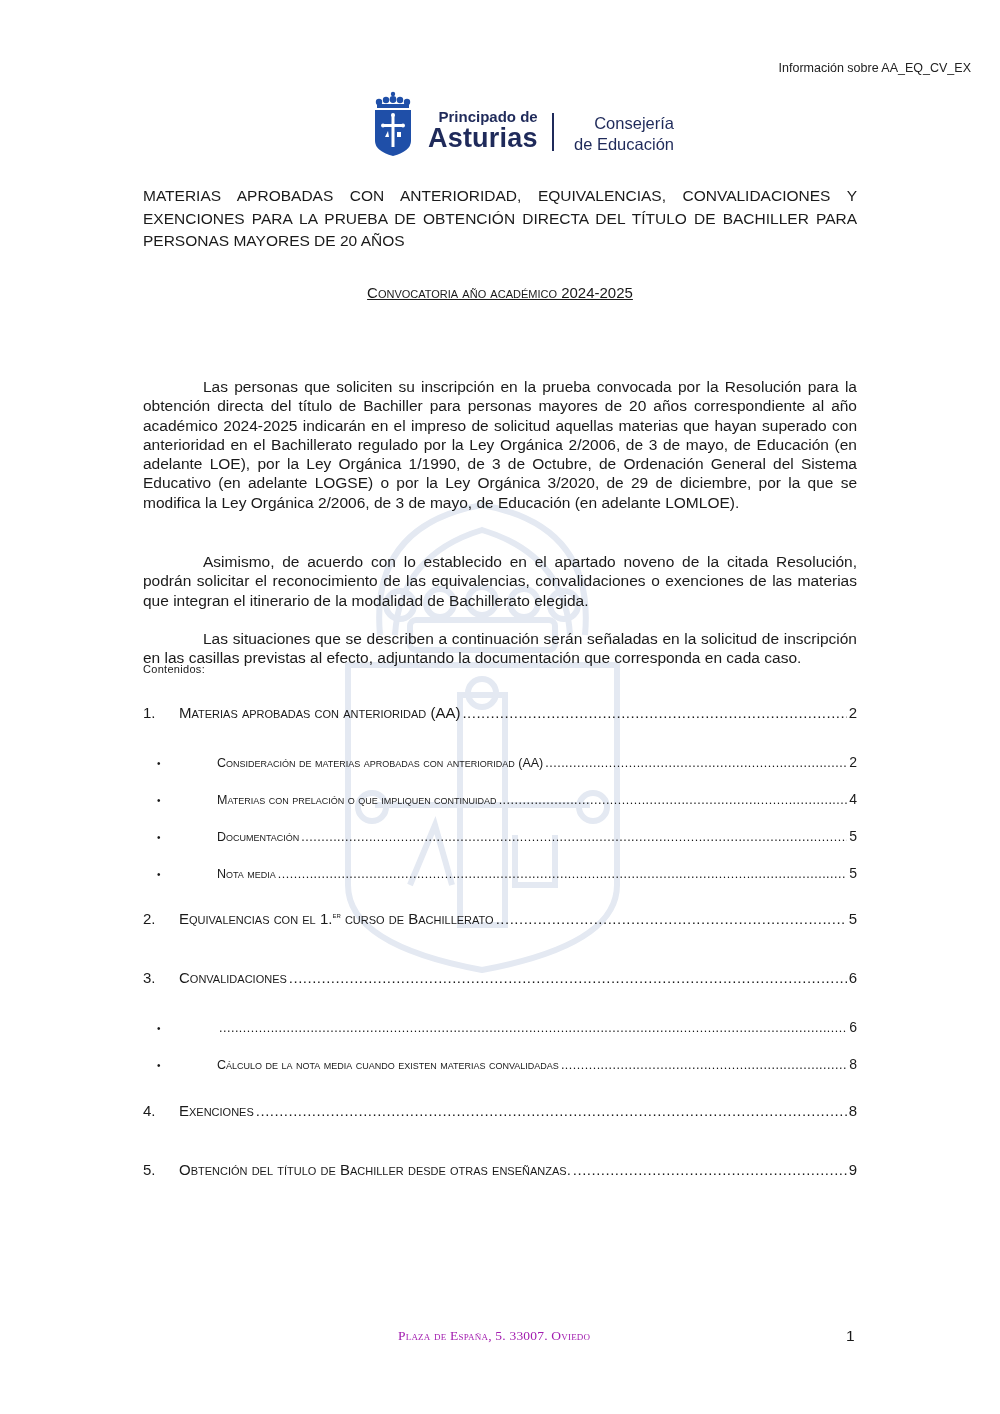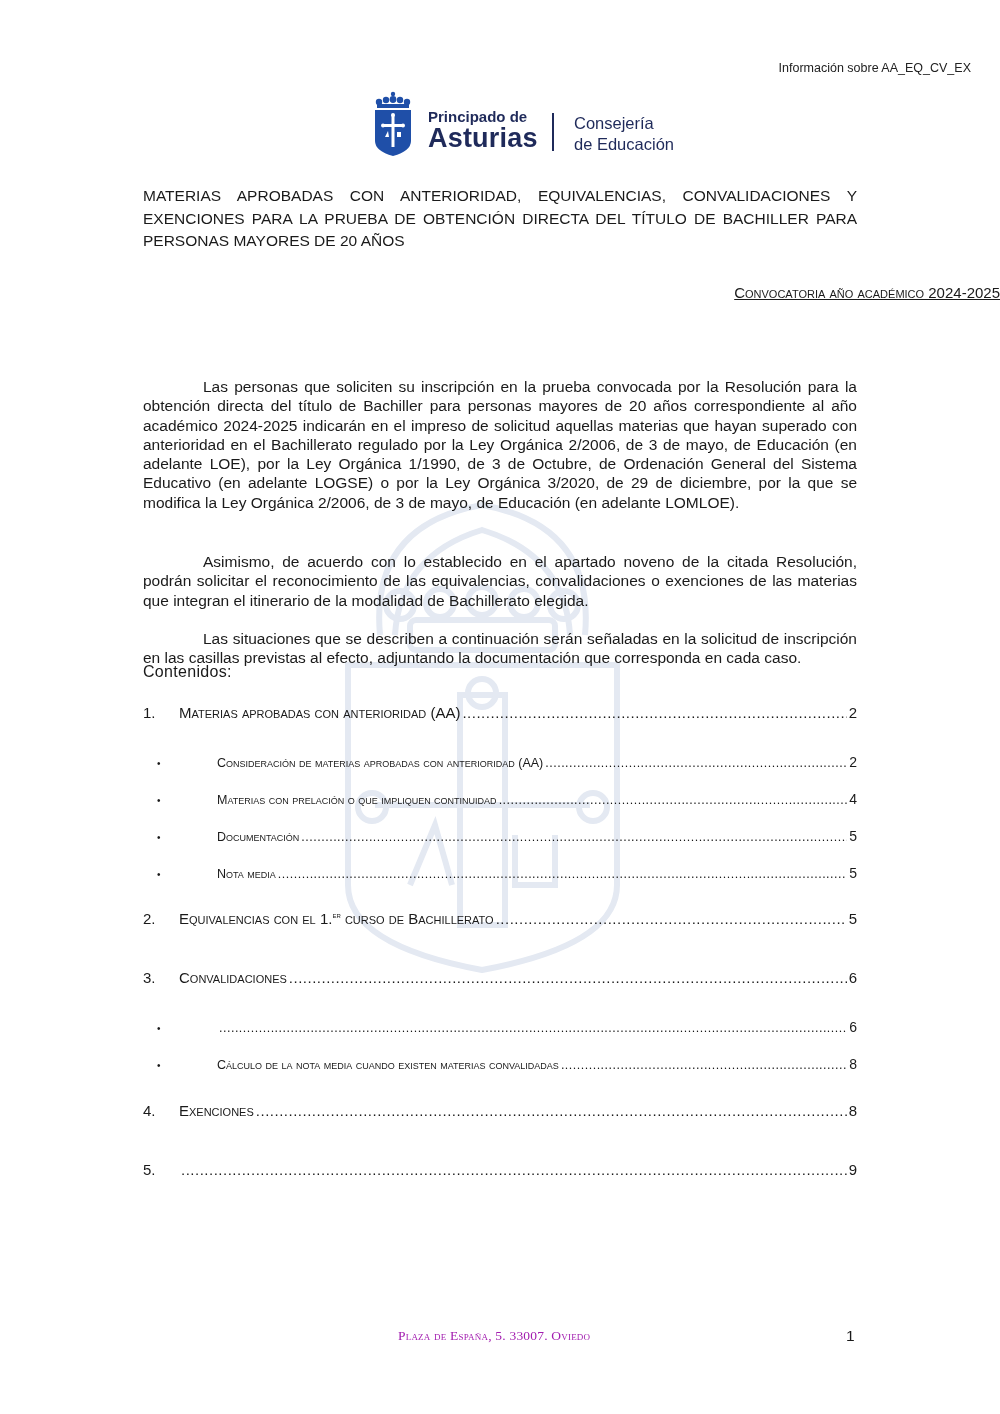--- a/index.html
+++ b/index.html
@@ -1,42 +1,42 @@
 <!DOCTYPE html>
 <html><head>
   <meta charset="utf-8">
   <style>
     html, body { margin: 0; padding: 0; background: #ffffff; }
     body { width: 1000px; height: 1414px; position: relative; overflow: hidden;
            font-family: "Liberation Sans", sans-serif; color: #1a1a1a; }
 
     .header-note { position: absolute; top: 61px; right: 29px; font-size: 12.5px; color: #222; }
 
-    .logo { position: absolute; left: 374px; top: 91px; width: 330px; height: 68px; }
+    .logo { position: absolute; left: 374px; top: 91px; width: 330px; height: 68px; text-align: right; }
     .logo .shield { position: absolute; left: 0; top: 0; width: 38px; height: 66px; }
     .logo .brand { position: absolute; left: 54px; top: 18px; color: #1f2a5a; font-weight: bold; }
     .logo .brand .l1 { font-size: 15px; line-height: 16px; display:block; }
     .logo .brand .l2 { font-size: 27px; line-height: 26px; display:block; letter-spacing: 0.2px; }
     .logo .sep { position: absolute; left: 178px; top: 22px; width: 2px; height: 38px; background: #1f2a5a; }
     .logo .dept { position: absolute; left: 200px; top: 22px; color: #1f2a5a; font-size: 16.5px; line-height: 21px; }
     .logo .dept span { display: block; }
 
     .watermark { position: absolute; left: 340px; top: 485px; width: 285px; height: 490px; opacity: 1; }
 
     .title { position: absolute; left: 143px; top: 185px; width: 714px; font-size: 15.5px; line-height: 22.5px;
              text-align: justify; text-align-last: left; color: #1a1a1a; }
-    .subtitle { position: absolute; left: 0; width: 1000px; top: 284px; text-align: right; font-size: 15px; }
+    .subtitle { position: absolute; left: 0; width: 1000px; top: 284px; text-align: center; font-size: 15px; }
     .subtitle span { text-decoration: underline; font-variant: small-caps; }
 
     .para { position: absolute; left: 143px; width: 714px; font-size: 15.5px; line-height: 19.3px;
             text-align: justify; text-indent: 60px; margin-top: 44px; }
     .p1 { top: 333px; }
     .p2 { top: 508px; }
     .p3 { top: 585px; }
-    .contents-label { position: absolute; left: 143px; top: 663px; font-size: 16px; letter-spacing: 0.3px; }
+    .contents-label { position: absolute; left: 143px; top: 663px; font-size: 11px; letter-spacing: 0.3px; }
 
     .toc-row { position: absolute; left: 143px; width: 714px; display: flex; align-items: baseline; white-space: nowrap; }
     .toc-row .num { width: 36px; flex: none; }
     .toc-row .bullet { width: 74px; flex: none; padding-left: 14px; box-sizing: border-box; font-size: 10px; }
     .toc-row .label { flex: none; font-variant: small-caps; }
     .toc-row .dots { flex: 1; overflow: hidden; margin: 0 2px; }
     .toc-row .dots::before { content: "................................................................................................................................................................................................................................................................................................................"; letter-spacing: 0.5px; }
     .toc-row .page { flex: none; }
     .lvl1 { font-size: 15px; }
     .lvl2 { font-size: 12.5px; }
@@ -166,19 +166,20 @@
     <span class="page">8</span>
   </div>
   <div class="toc-row lvl1" style="top:1102px">
     <span class="num">4.</span>
     <span class="label">Exenciones</span>
     <span class="dots"></span>
     <span class="page">8</span>
   </div>
   <div class="toc-row lvl1" style="top:1161px">
     <span class="num">5.</span>
+    <span class="label">Obtención del título de Bachiller desde otras enseñanzas.</span>
     <span class="dots"></span>
     <span class="page">9</span>
   </div>
 </div>
 
 <div class="footer-addr">Plaza de España, 5. 33007. Oviedo</div>
 <div class="footer-page">1</div>
 
 </body></html>

